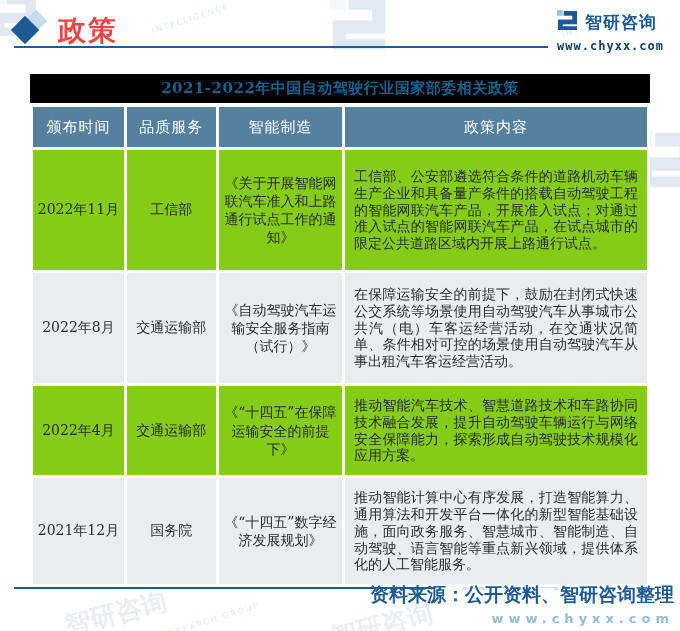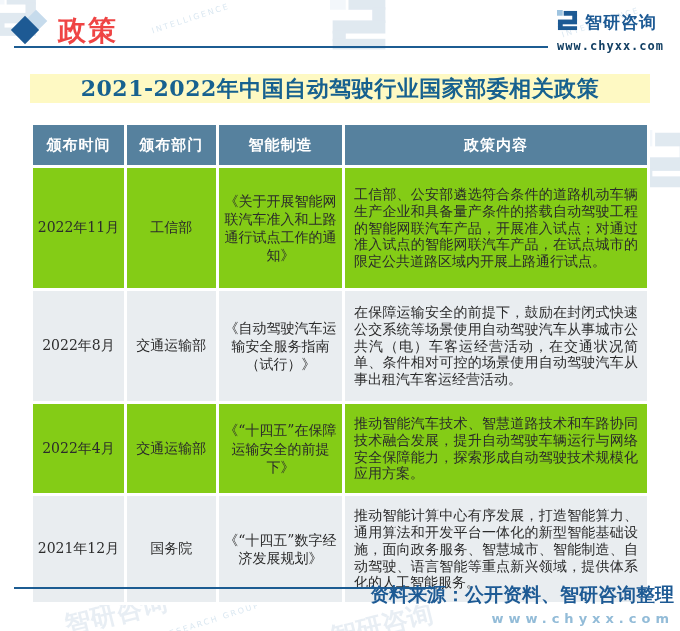--- a/index.html
+++ b/index.html
@@ -66,34 +66,34 @@
   .brand-url {
     margin-top:4px;
     font-family:"DejaVu Sans Mono","Liberation Mono",monospace;
     font-size:12px; font-weight:bold; color:#123f63; letter-spacing:1px;
   }
 
   
   .table-wrap { position:relative; margin:14px 30px 0 30px; width:620px; z-index:2; }
   .table-title {
     height:29px; line-height:29px; text-align:center;
-    background:#fef9c3; color:#17618f;
-    font-family:"DejaVu Serif","Liberation Serif",serif;
-    font-size:22px; font-weight:bold; letter-spacing:.5px;
-    margin-bottom:19px;
+    background:#000000; color:#17618f;
+    font-family:"DejaVu Serif","Liberation Serif",serif;
+    font-size:15px; font-weight:bold; letter-spacing:.5px;
+    margin-bottom:1px;
   }
   table.policy {
     width:620px; table-layout:fixed;
     border-collapse:separate; border-spacing:3px;
     background:#ffffff;
     font-family:"DejaVu Serif","Liberation Serif",serif;
   }
   col.c1{width:90px} col.c2{width:88px} col.c3{width:122px} col.c4{width:299px}
   th {
-    background:#56819e; color:#ffffff; font-weight:bold;
+    background:#56819e; color:#ffffff; font-weight:normal;
     font-size:15px; height:40px; letter-spacing:1px;
   }
   td { font-size:14px; vertical-align:middle; }
   tr.r-odd  td { background:#84cc16; }
   tr.r-even td { background:#e9edf0; }
   td.c-date, td.c-dept { text-align:center; }
   td.c-doc { text-align:center; padding:4px 5px; line-height:1.3; }
   td.c-content { text-align:justify; padding:11px 9px; line-height:1.2; font-size:14px;margin-left:20px; }
   tr.h1 td{height:120px} tr.h2 td{height:110px} tr.h3 td{height:84px} tr.h4 td{height:92px}
 
@@ -206,21 +206,21 @@
   <table class="policy">
     <colgroup>
         <col class="c1">
         <col class="c2">
         <col class="c3">
         <col class="c4">
       </colgroup>
     <thead>
       <tr>
         <th>颁布时间</th>
-        <th>颁布部门</th>
+        <th>品质服务</th>
         <th>智能制造</th>
         <th>政策内容</th>
       </tr>
     </thead>
     <tbody>
       <tr class="r-odd h1">
         <td class="c-date">2022年11月</td>
         <td class="c-dept">工信部</td>
         <td class="c-doc">《关于开展智能网联汽车准入和上路通行试点工作的通知》</td>
         <td class="c-content">工信部、公安部遴选符合条件的道路机动车辆生产企业和具备量产条件的搭载自动驾驶工程的智能网联汽车产品，开展准入试点；对通过准入试点的智能网联汽车产品，在试点城市的限定公共道路区域内开展上路通行试点。</td>

